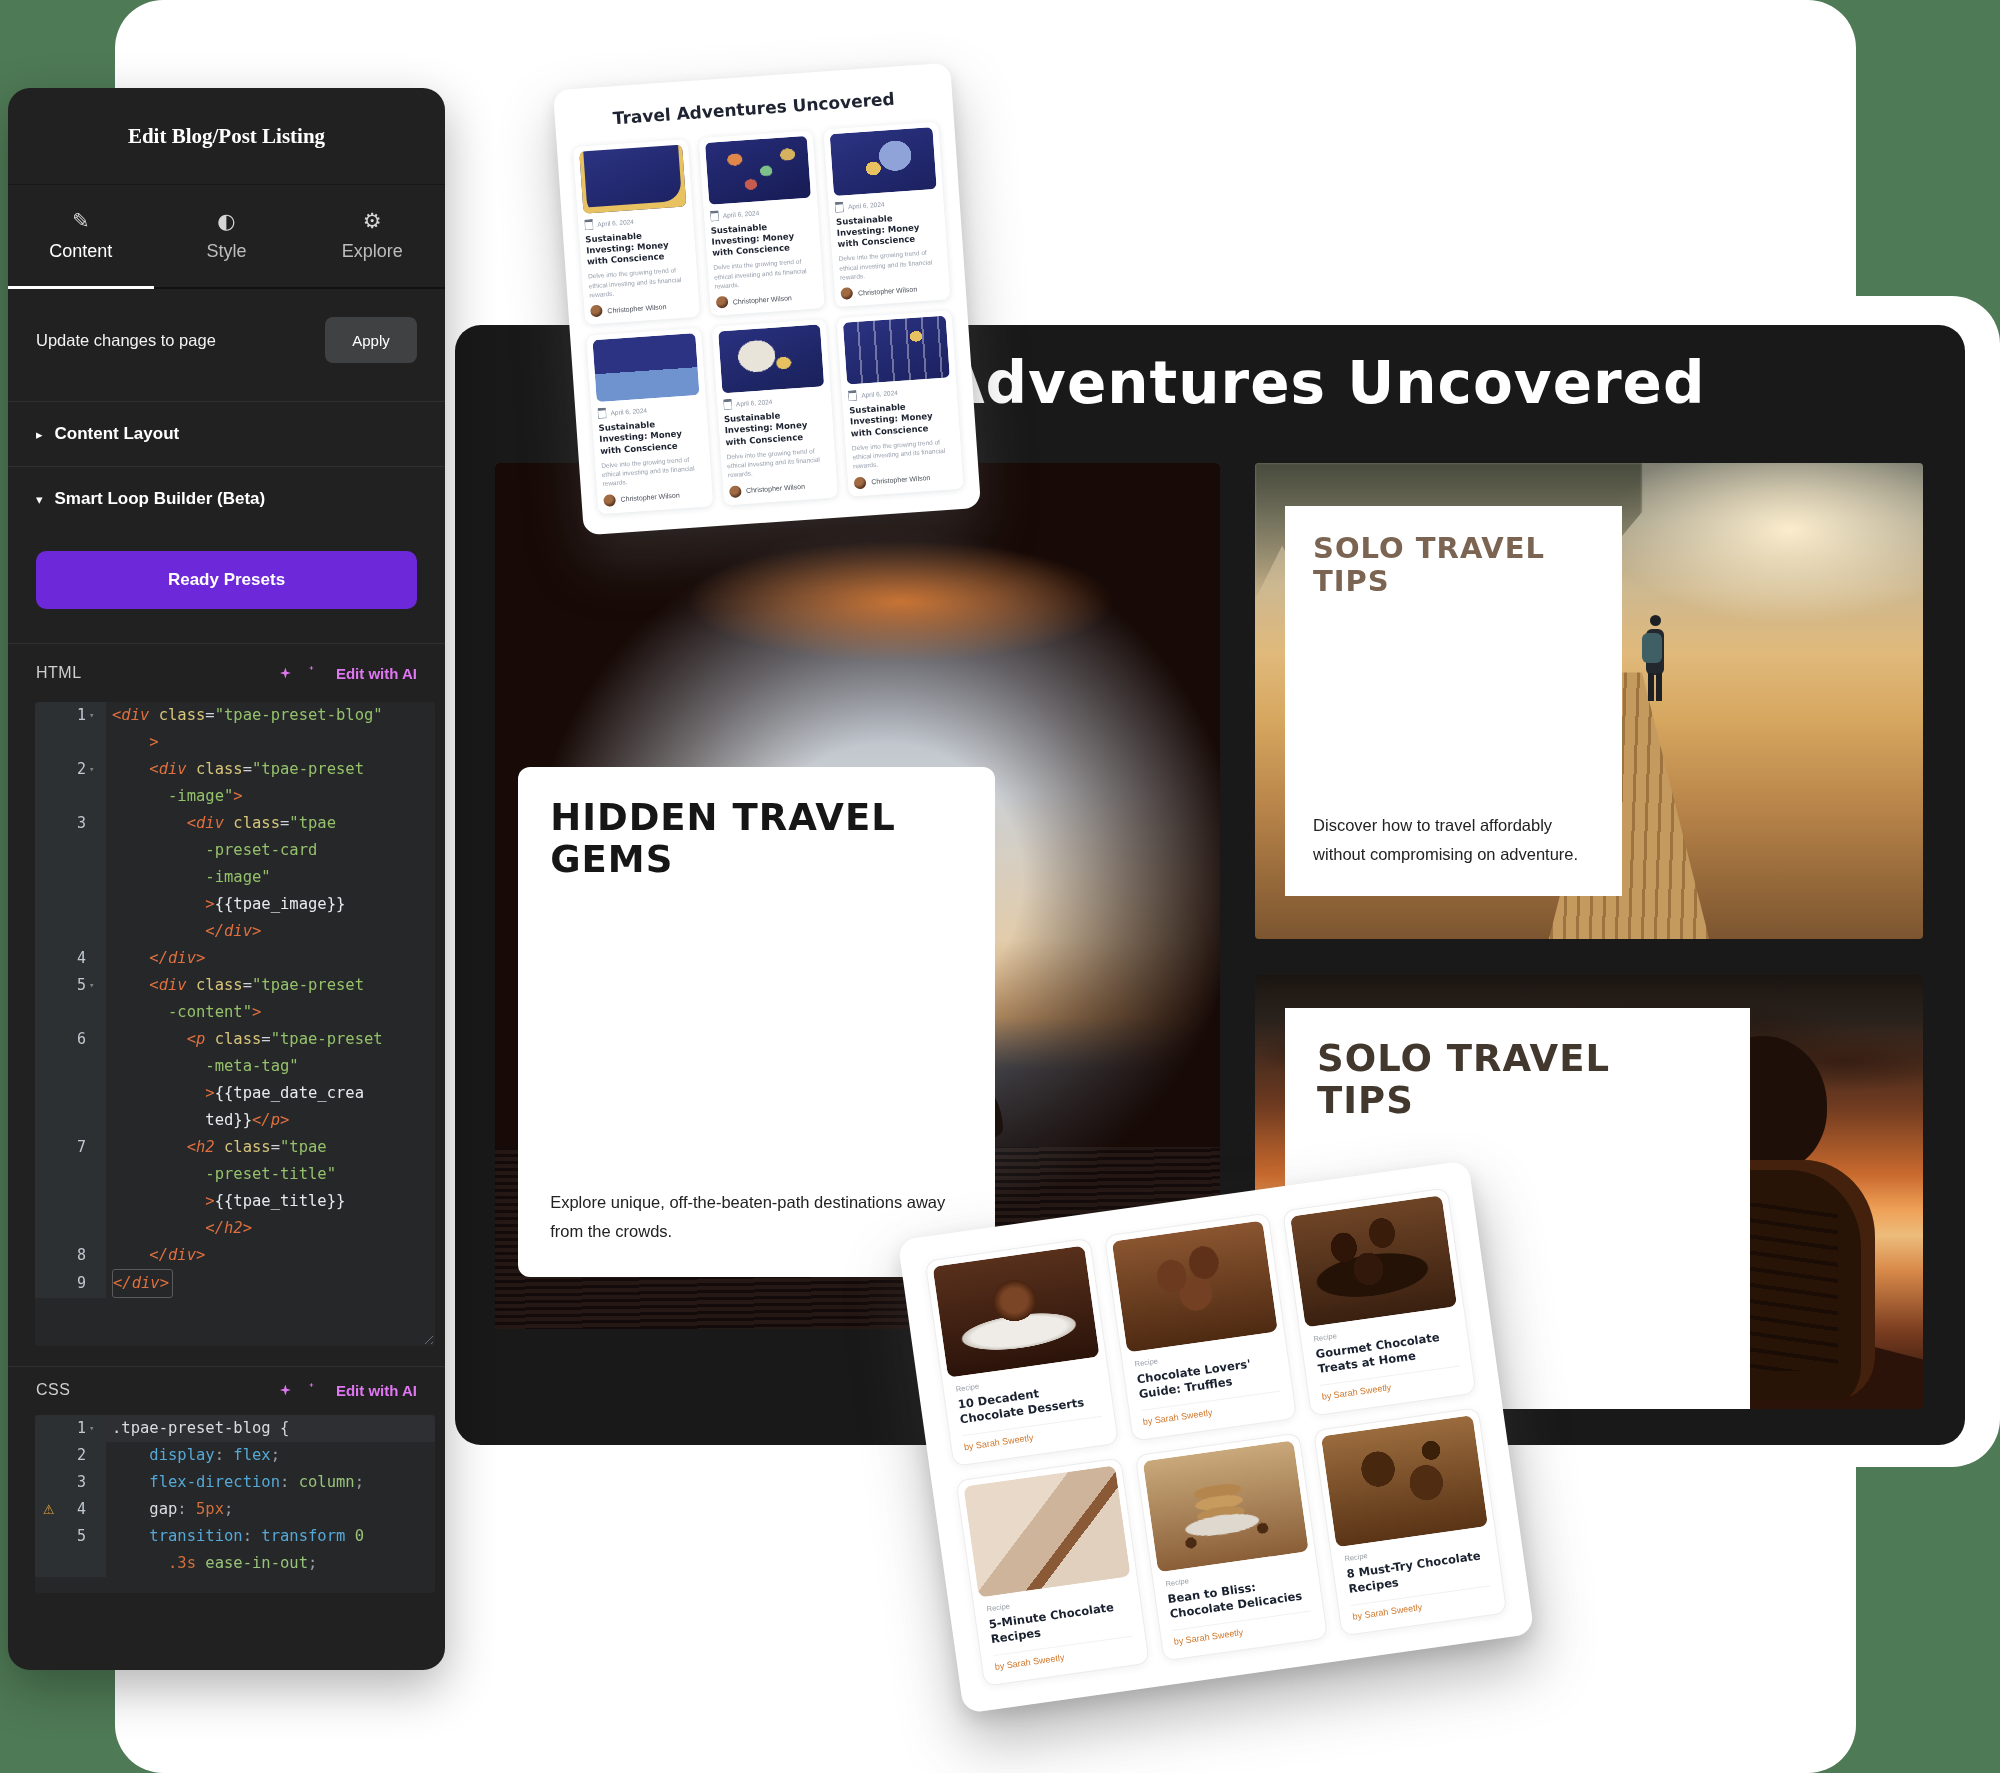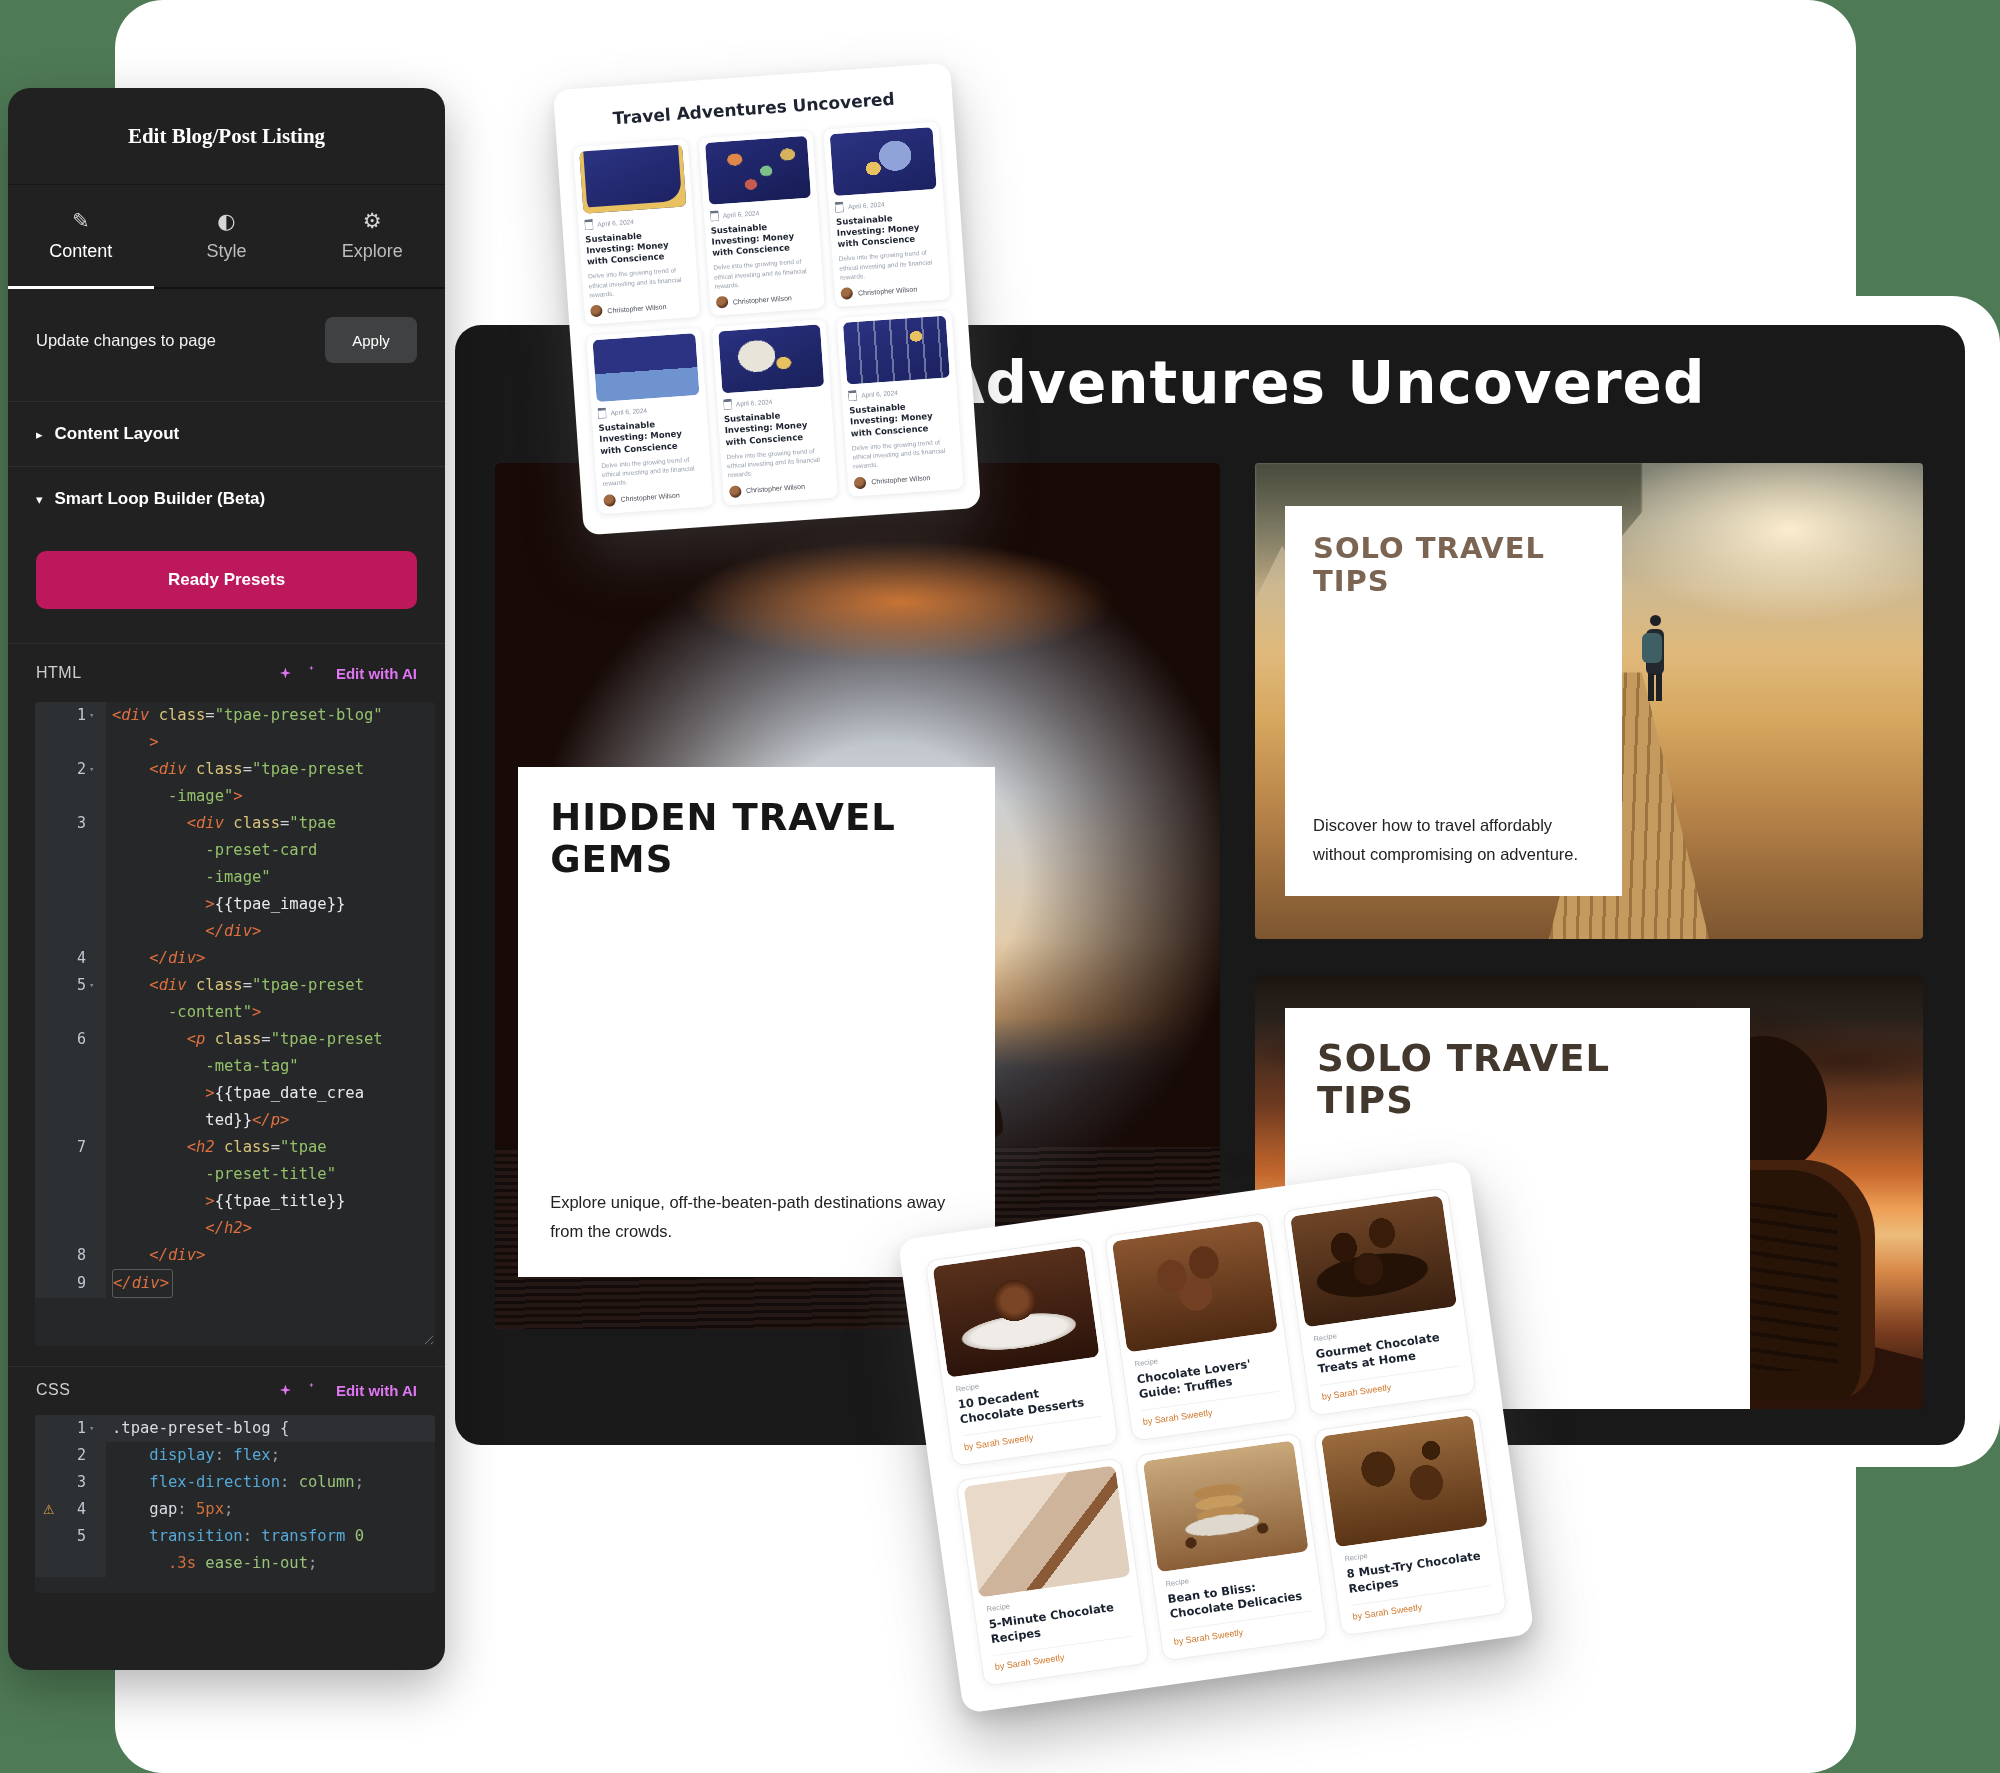--- a/index.html
+++ b/index.html
@@ -14,21 +14,21 @@
   
   .canvas{left:455px;top:325px;width:1510px;height:1120px;background:#191919;border-radius:26px;}
   .canvas-title{position:absolute;top:24px;left:0;right:0;text-align:center;color:#fff;
     font-size:58px;font-weight:600;letter-spacing:1px;font-family:"DejaVu Sans",sans-serif;}
   .cards{position:absolute;left:40px;top:138px;right:42px;bottom:36px;}
   .pcard{position:absolute;overflow:hidden;border-radius:4px;background:#222;}
   .card-hidden{left:0;top:0;width:725px;height:866px;}
   .card-solo1{left:760px;right:0;top:0;height:476px;}
   .card-solo2{left:760px;right:0;top:512px;bottom:0;}
   .overlay{position:absolute;background:#fff;display:flex;flex-direction:column;justify-content:space-between;}
-  .ov-hidden{left:3.2%;bottom:6%;width:57%;height:52%;padding:30px 32px;}
+  .ov-hidden{left:3.2%;bottom:6%;width:57%;height:52%;padding:30px 32px;border-radius:12px;}
   .ov-solo1{left:4.5%;top:9%;bottom:9%;width:42%;padding:26px 28px;}
   .ov-solo2{left:4.5%;top:7.5%;height:84%;width:60%;padding:30px 32px;}
   .ov-title{font-family:"DejaVu Sans",sans-serif;font-weight:800;letter-spacing:1px;line-height:1.15;color:#161616;}
   .ov-hidden .ov-title{font-size:37px;}
   .ov-solo1 .ov-title{font-size:29px;color:#7b6552;}
   .ov-solo2 .ov-title{font-size:37px;color:#43382e;}
   .ov-desc{font-size:16.5px;line-height:1.8;color:#222;}
 
   
   .img{position:absolute;inset:0;}
@@ -84,21 +84,21 @@
   .tab.active .t-label{color:#fff;}
   .tab.active::after{content:"";position:absolute;left:0;right:0;bottom:-2px;height:3px;background:#fff;}
   .p-row{margin:28px 28px 0;display:flex;align-items:center;justify-content:space-between;flex:0 0 auto;}
   .p-row-label{font-size:16.5px;color:#f2f2f2;}
   .btn-apply{width:92px;height:46px;background:#3f4143;border:none;border-radius:8px;color:#fff;font-size:15px;
     font-family:"Liberation Sans",sans-serif;cursor:pointer;}
   .divider{height:1px;background:#2f2f2f;margin-top:38px;flex:0 0 auto;}
   .p-section{padding:22px 28px;display:flex;align-items:center;gap:12px;flex:0 0 auto;cursor:pointer;}
   .caret{font-size:13px;color:#fff;}
   .sec-label{font-size:17px;font-weight:700;color:#fff;}
-  .btn-presets{margin:20px 28px 0;height:58px;border:none;border-radius:10px;background:#be185d;color:#fff;
+  .btn-presets{margin:20px 28px 0;height:58px;border:none;border-radius:10px;background:#6d28d9;color:#fff;
     font-size:17px;font-weight:600;font-family:"Liberation Sans",sans-serif;cursor:pointer;flex:0 0 auto;}
   .div2{margin-top:34px;}
   .ed-head{margin:20px 28px 10px;display:flex;align-items:center;justify-content:space-between;flex:0 0 auto;}
   .ed-label{font-size:16px;color:#cfcfcf;letter-spacing:.5px;}
   .ai-link{display:flex;align-items:center;gap:22px;color:#df76f2;font-size:15px;font-weight:600;cursor:pointer;}
   .spark{width:11px;height:11px;background:#df76f2;display:inline-block;
     clip-path:polygon(50% 0,62% 38%,100% 50%,62% 62%,50% 100%,38% 62%,0 50%,38% 38%);}
   .spark.small{width:5px;height:5px;margin-left:-4px;margin-top:-10px;}
   .editor{margin:6px 10px 0 27px;background:#252729;border-radius:4px;overflow:hidden;position:relative;
     font-family:"DejaVu Sans Mono",monospace;font-size:15.5px;flex:0 0 auto;}

